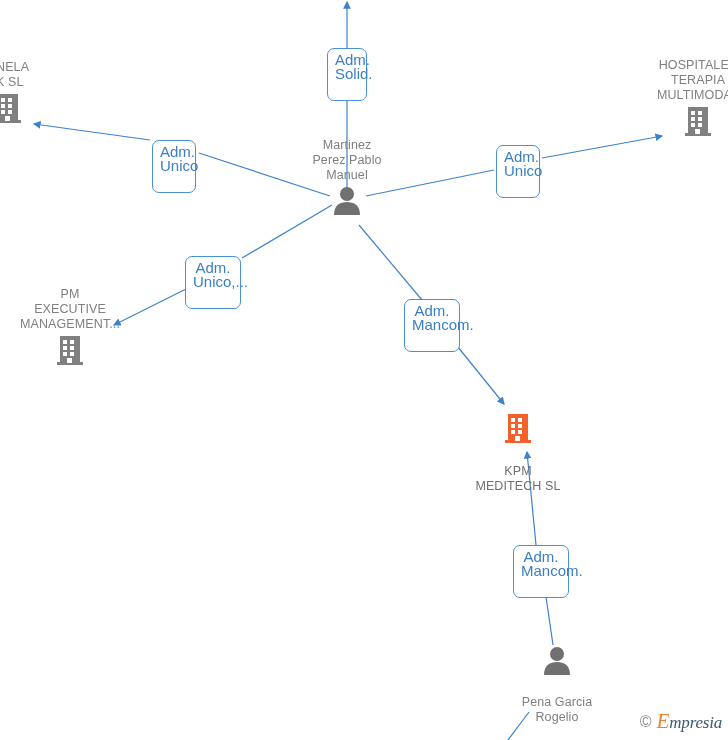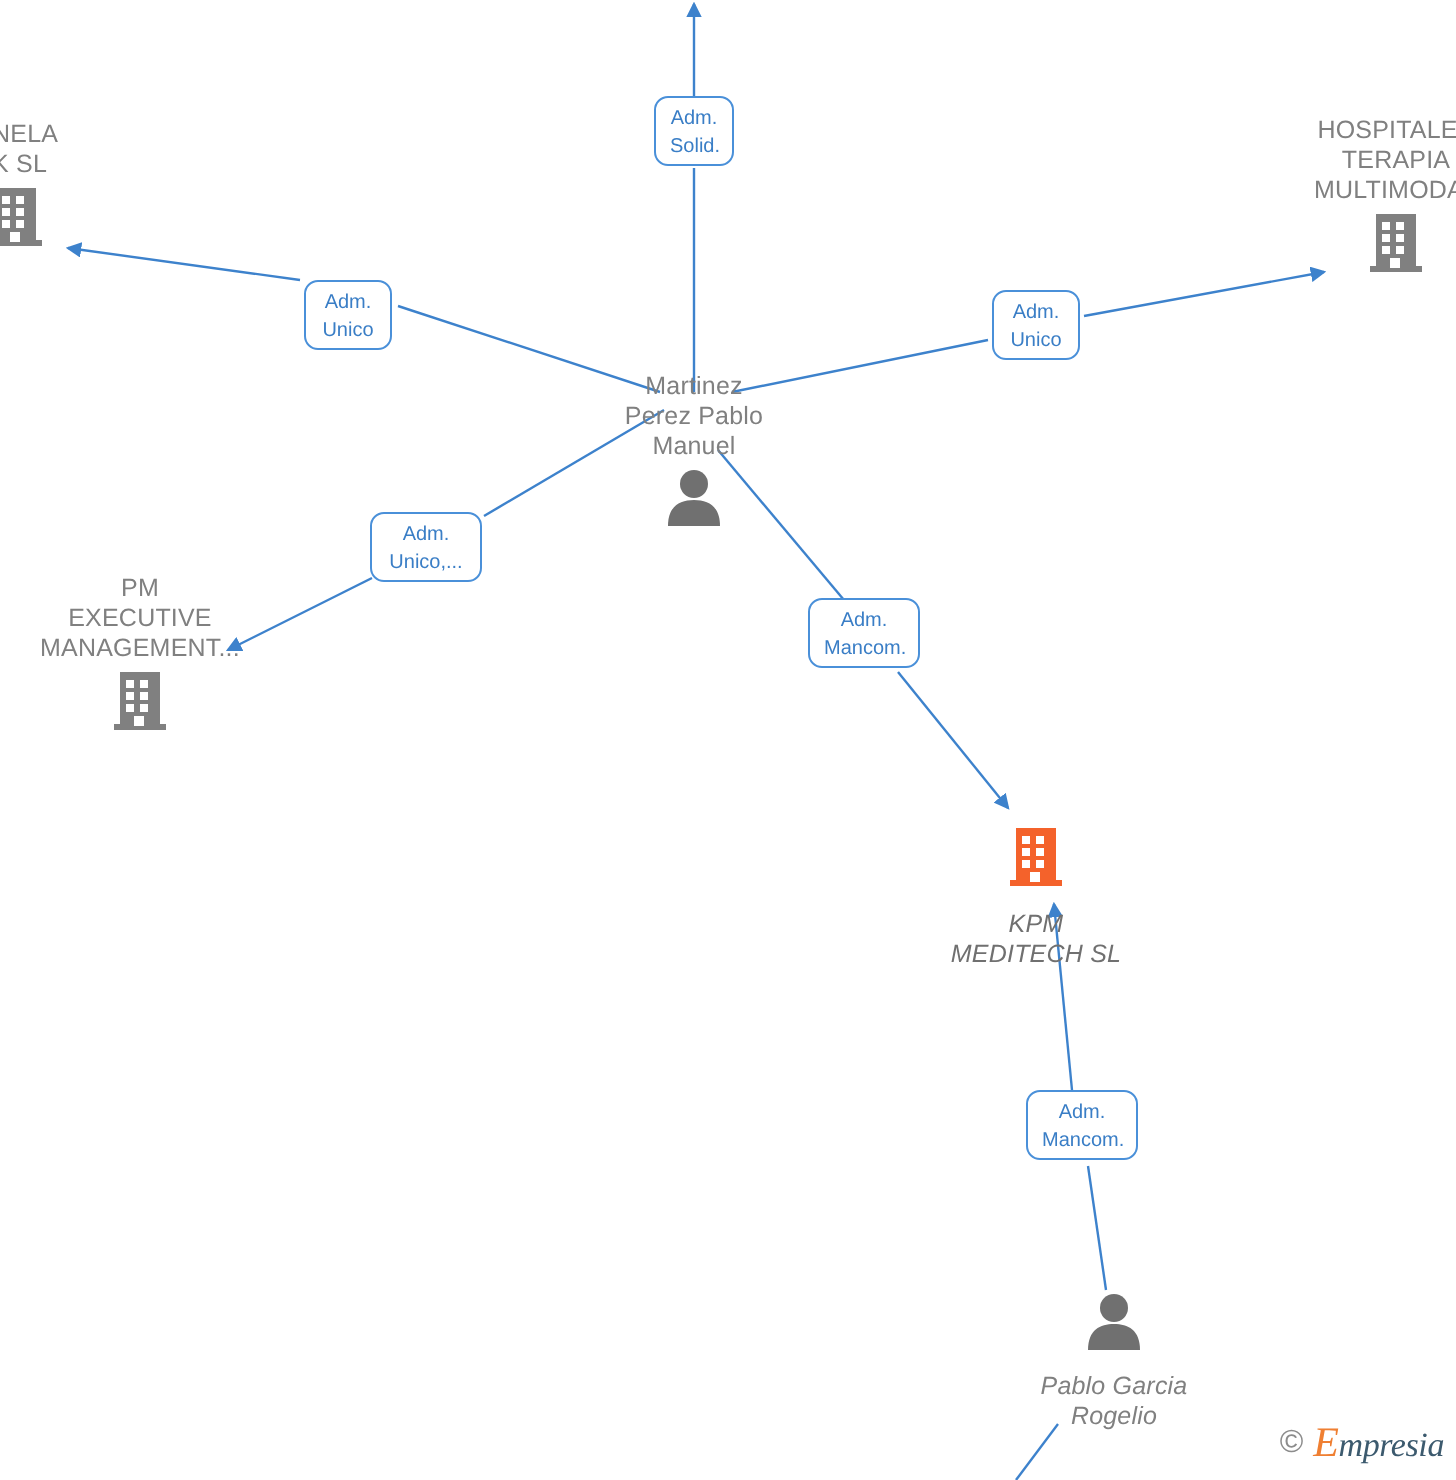--- a/index.html
+++ b/index.html
@@ -41,33 +41,33 @@
     color: #808080;
   }
   .node-label.focus {
     color: #707070;
   }
   .node-icon {
     display: block;
     margin: 0 auto;
   }
   .node.label-above .node-icon { margin-top: 2px; }
-  .node.label-below .node-label { margin-top: 6px; font-style: italic; }
+  .node.label-below .node-label { margin-top: 16px; }
 
   
   .chip {
     position: absolute;
     border: 1.3px solid #4a90d9;
     border-radius: 7px;
     background: #ffffff;
     color: #3a7ec6;
-    font-size: 10px;
+    font-size: 15px;
     line-height: 14px;
     text-align: center;
-    padding: 4px 7px 1px 7px;
+    padding: 4px 7px 19px 7px;
     white-space: pre-line;
     box-sizing: border-box;
   }
 
   
   #watermark {
     position: absolute;
     right: 6px;
     bottom: 8px;
     display: flex;
@@ -170,21 +170,21 @@
         <rect x="15" y="6" width="4" height="4" fill="#ffffff"></rect>
         <rect x="8" y="12" width="4" height="4" fill="#ffffff"></rect>
         <rect x="15" y="12" width="4" height="4" fill="#ffffff"></rect>
         <rect x="8" y="18" width="4" height="4" fill="#ffffff"></rect>
         <rect x="15" y="18" width="4" height="4" fill="#ffffff"></rect>
         <rect x="12" y="24" width="5" height="5" fill="#ffffff"></rect>
       </svg>
     </span>
   </div>
 
-  <div class="node label-above" style="left:347px; top:138px;margin-top:48px;">
+  <div class="node label-above" style="left:347px; top:138px;">
     <div class="node-label">Martinez
 Perez Pablo
 Manuel</div>
     <span class="node-icon">
       <svg width="30" height="30" viewBox="0 0 30 30" xmlns="http://www.w3.org/2000/svg">
         <circle cx="15" cy="9" r="7" fill="#707070"></circle>
         <path d="M 2 30 C 2 20 8 17 15 17 C 22 17 28 20 28 30 Z" fill="#707070"></path>
       </svg>
     </span>
   </div>
@@ -226,21 +226,21 @@
 MEDITECH  SL</div>
   </div>
 
   <div class="node label-below" style="left:557px; top:645px;">
     <span class="node-icon">
       <svg width="30" height="30" viewBox="0 0 30 30" xmlns="http://www.w3.org/2000/svg">
         <circle cx="15" cy="9" r="7" fill="#707070"></circle>
         <path d="M 2 30 C 2 20 8 17 15 17 C 22 17 28 20 28 30 Z" fill="#707070"></path>
       </svg>
     </span>
-    <div class="node-label">Pablo Garcia
+    <div class="node-label">Pena Garcia
 Rogelio</div>
   </div>
 
   <div class="chip" style="left:327px; top:48px; width:40px;">Adm.
 Solid.</div>
 
   <div class="chip" style="left:152px; top:140px; width:44px;">Adm.
 Unico</div>
 
   <div class="chip" style="left:496px; top:145px; width:44px;">Adm.

